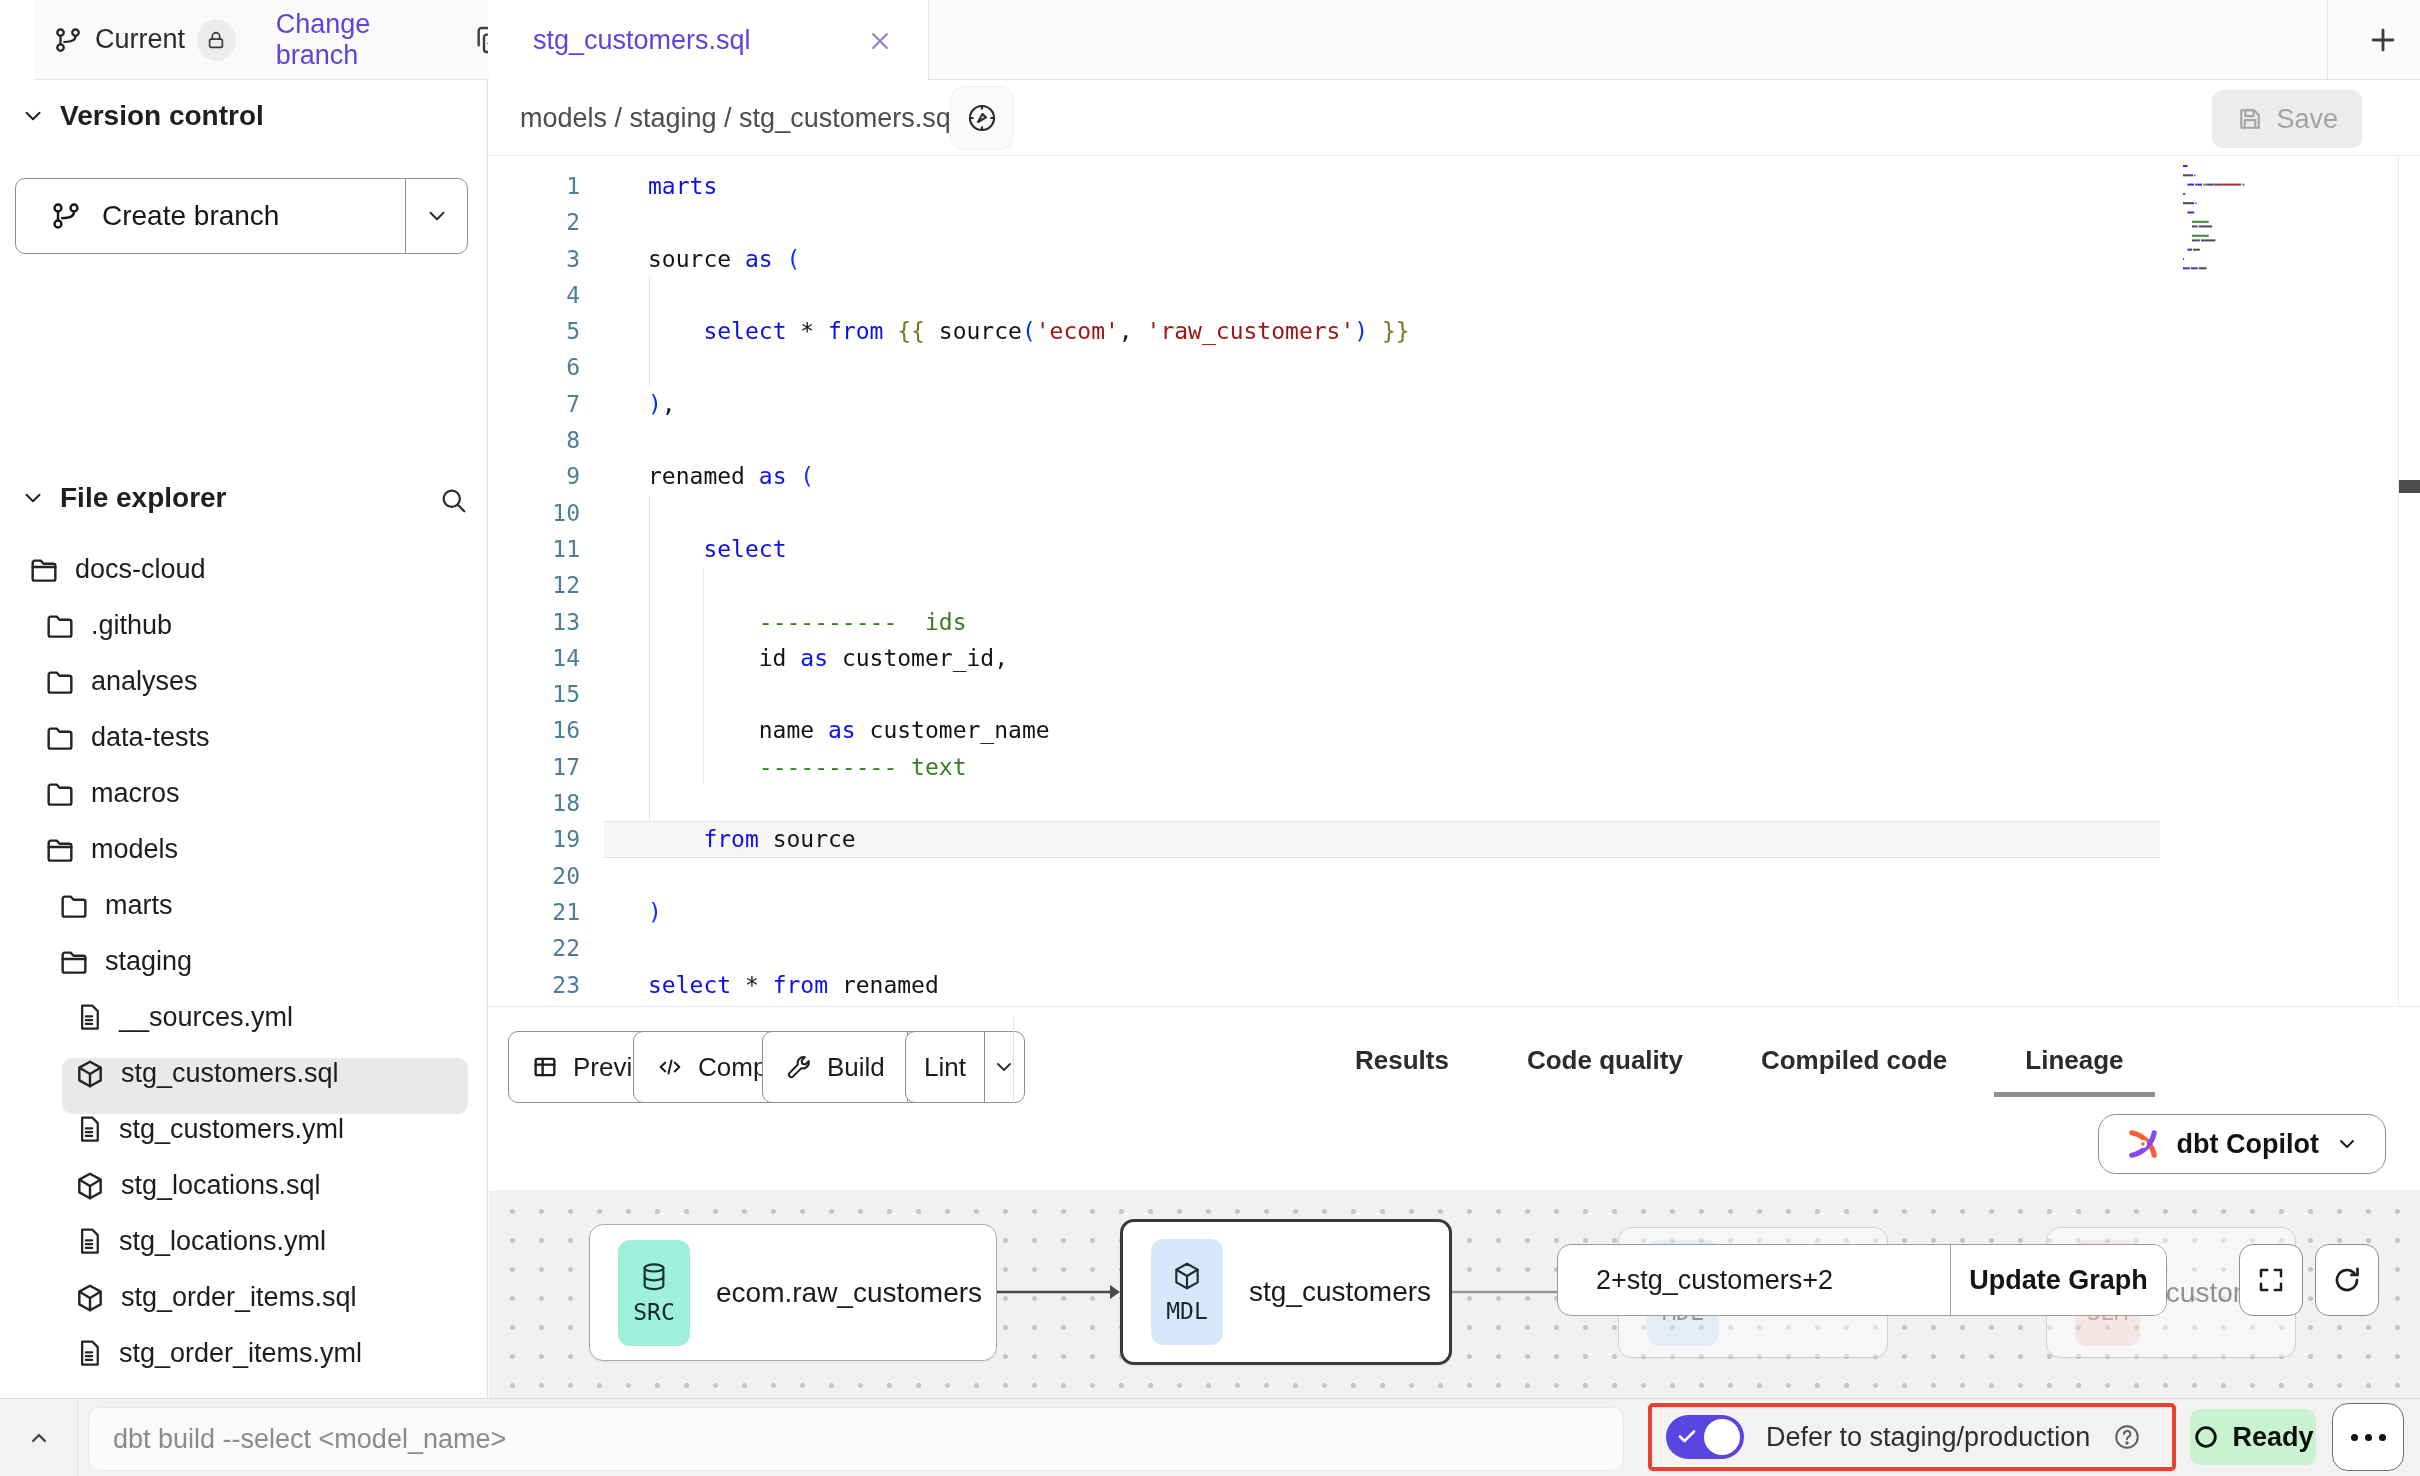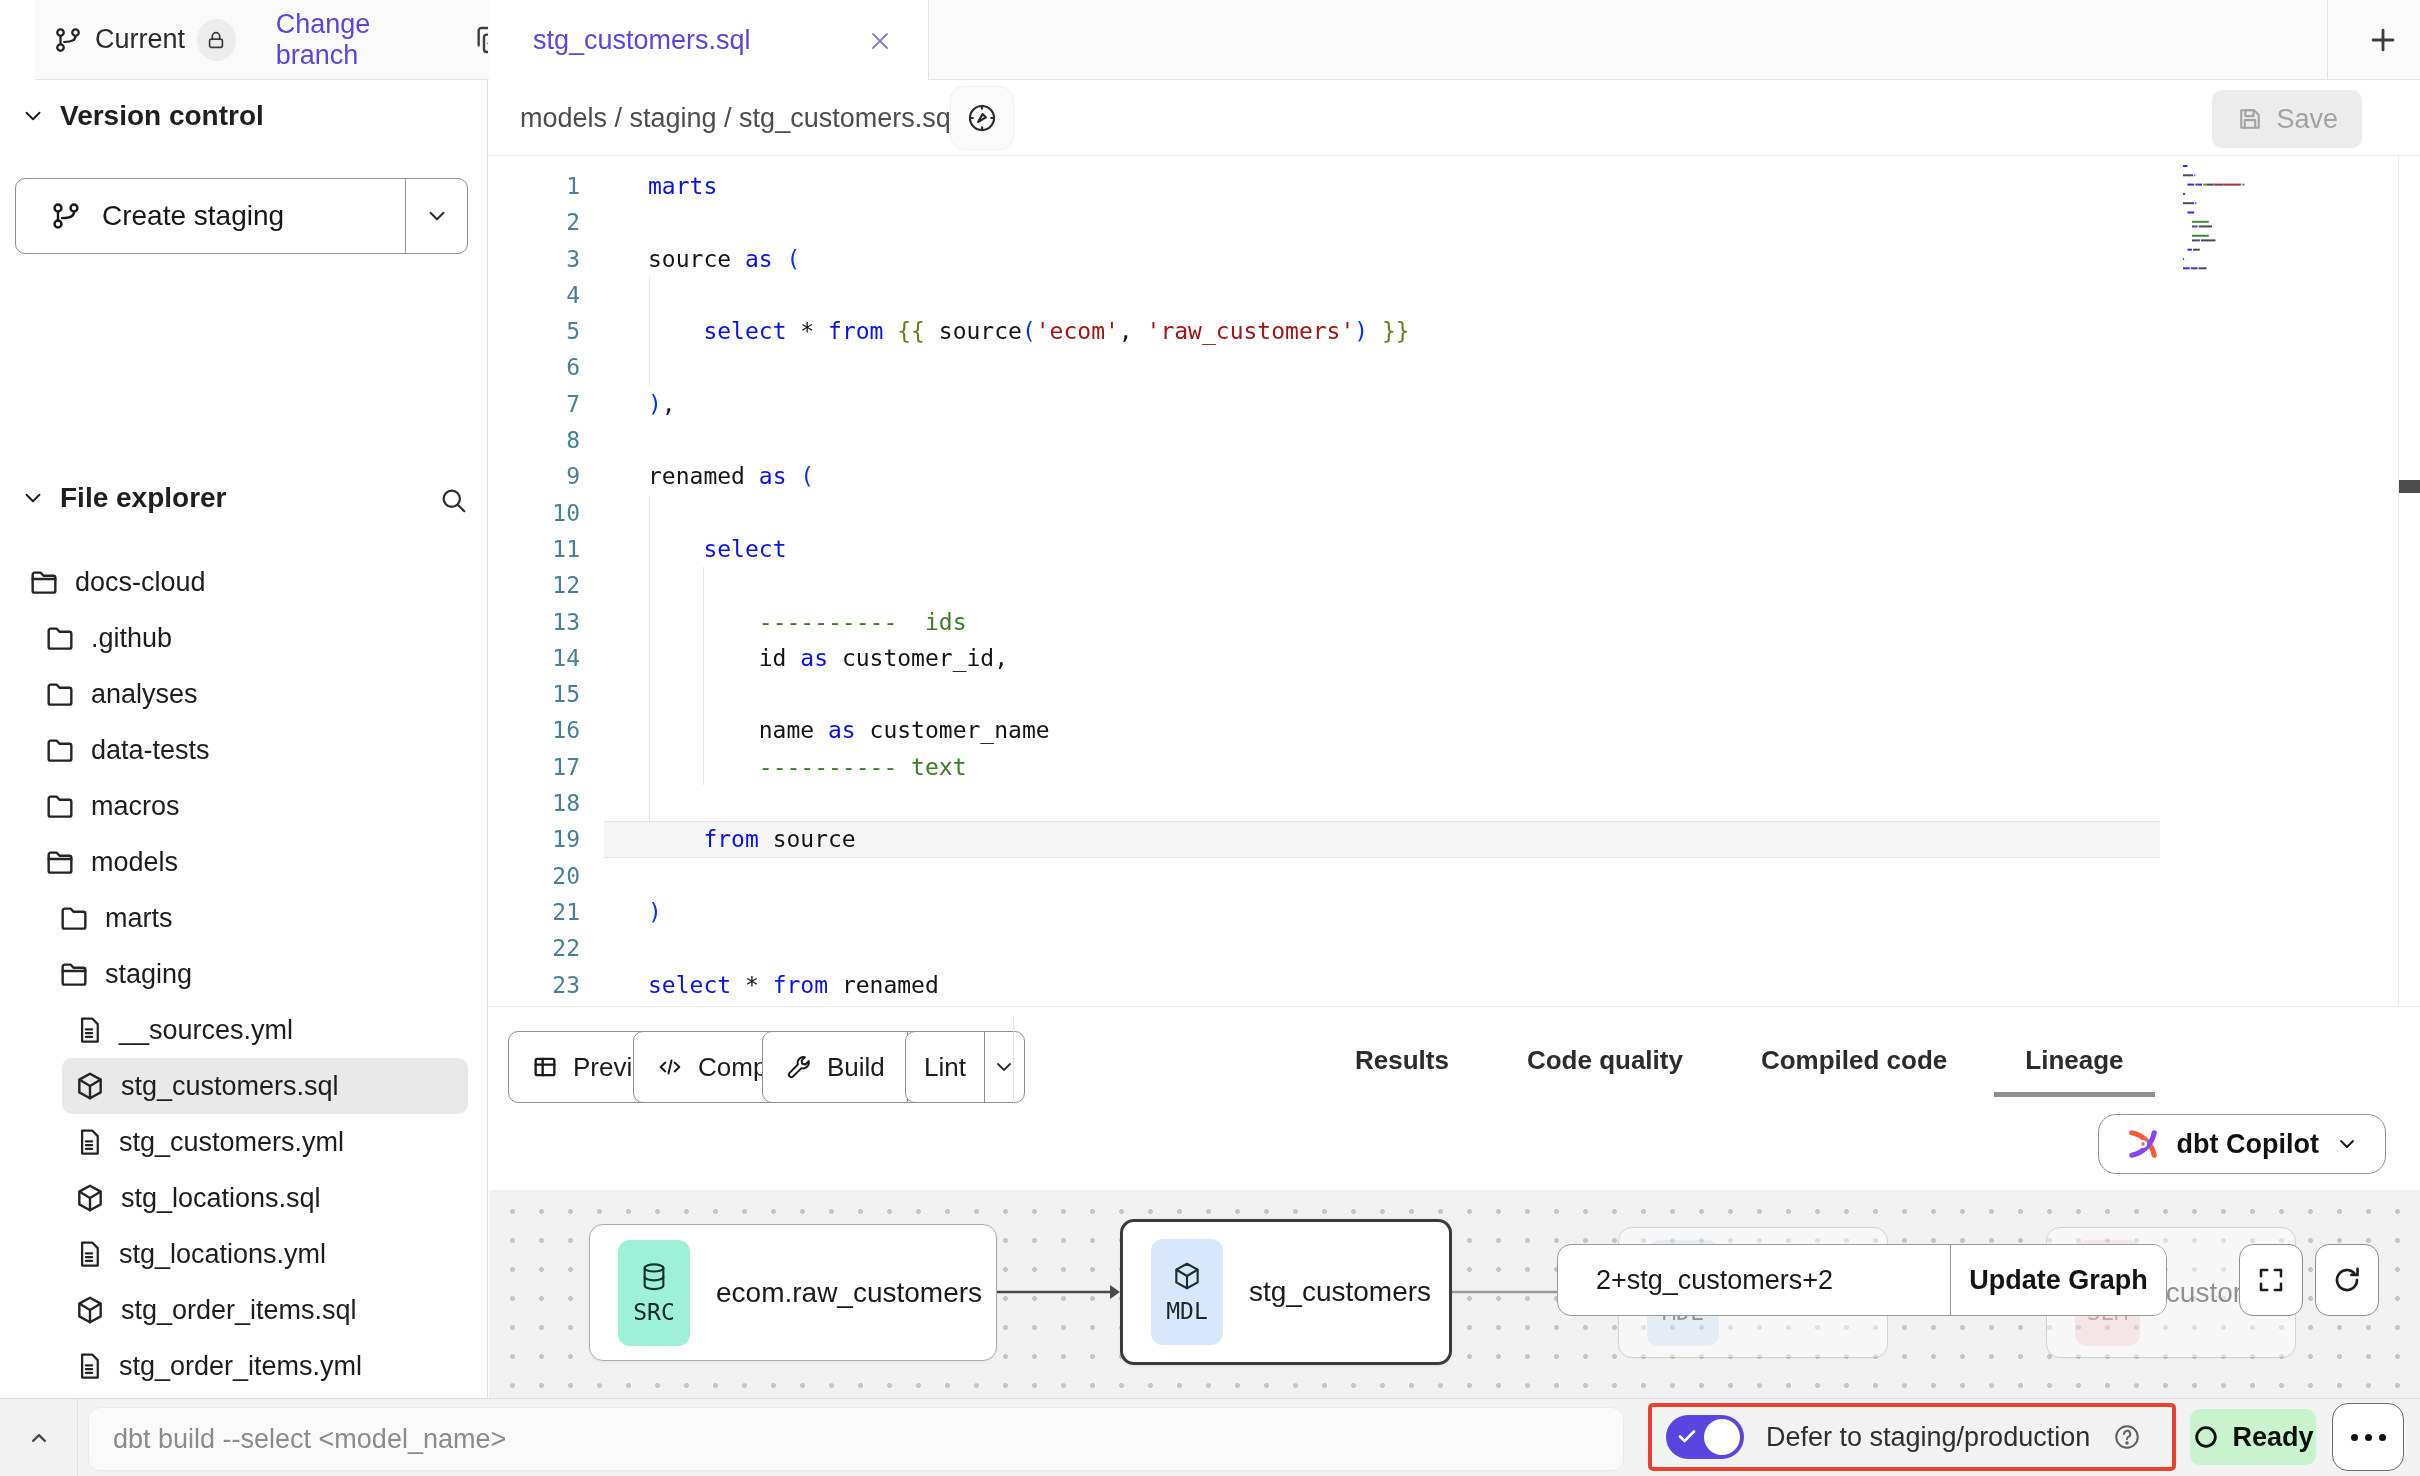--- a/index.html
+++ b/index.html
@@ -20,21 +20,21 @@
   .change-branch{color:var(--accent); font-size:27px; font-weight:500; margin-left:28px; cursor:pointer;}
   .copy-btn{margin-left:14px; color:#3d3d3d;}
   .section-header{display:flex; align-items:center; gap:14px; font-size:28px; font-weight:700; color:#1f1f1f;}
   .vc-header{position:absolute; left:20px; top:100px;}
   .create-branch{position:absolute; left:15px; top:178px; width:453px; height:76px; border:1.6px solid #8f8f8f; border-radius:10px; background:#fff; display:flex; align-items:stretch; overflow:hidden;}
   .cb-main{flex:0 0 390px; display:flex; align-items:center; gap:20px; padding-left:34px; font-size:28px; font-weight:500; color:#161616; border-right:1px solid #8f8f8f;}
   .cb-chev{flex:1; display:flex; align-items:center; justify-content:center; color:#2d2d2d;}
   .fe-header{position:absolute; left:20px; top:482px; width:448px; display:flex; align-items:center; gap:14px;}
   .fe-search{margin-left:auto; color:#2d2d2d;}
   #file-tree{position:absolute; left:0; top:554px; width:488px;}
-  .tree-row{height:56px; display:flex; align-items:center; gap:15px; font-size:27px; color:#1d1d1d; cursor:pointer;}
+  .tree-row{height:56px; display:flex; gap:15px; font-size:27px; color:#1d1d1d; cursor:pointer;}
   .tree-row .tico{color:#242424; flex:0 0 auto;}
   .tree-row.selected{background:#e9e9e9; border-radius:10px; margin:0 20px 0 62px;}
 
   
   .tabstrip{position:absolute; left:488px; top:0; right:0; height:80px; background:#fbfbfb; border-bottom:1px solid #e5e5e5;}
   .tab{position:absolute; left:1px; top:0; width:440px; height:81px; background:#fff; border-right:1px solid #e5e5e5; display:flex; align-items:center; padding:0 34px 0 44px;}
   .tab-label{color:var(--accent); font-size:27px; font-weight:500;}
   .tab-close{margin-left:auto; color:#837dd6; cursor:pointer;}
   .ts-div2{position:absolute; left:1839px; top:0; width:1px; height:80px; background:#e5e5e5;}
   .newtab{position:absolute; left:1858px; top:0; width:74px; height:80px; display:flex; align-items:center; justify-content:center; color:#3d3d3d; cursor:pointer;}
@@ -143,21 +143,21 @@
 
     <div class="create-branch">
       <div class="cb-main">
         <svg class="svgi" width="32" height="32" viewBox="0 0 24 24">
             <circle cx="6" cy="6" r="2.6"></circle>
             <circle cx="6" cy="18" r="2.6"></circle>
             <circle cx="18" cy="6" r="2.6"></circle>
             <path d="M6 8.8v6.4"></path>
             <path d="M18 8.8c0 3.6-3 4.6-9 4.8"></path>
           </svg>
-        <span>Create staging</span>
+        <span>Create branch</span>
       </div>
       <div class="cb-chev">
         <svg class="svgi" width="26" height="26" viewBox="0 0 24 24">
             <path d="M6 9l6 6 6-6"></path>
           </svg>
       </div>
     </div>
 
     <div class="section-header fe-header">
       <svg class="svgi" width="26" height="26" viewBox="0 0 24 24">

